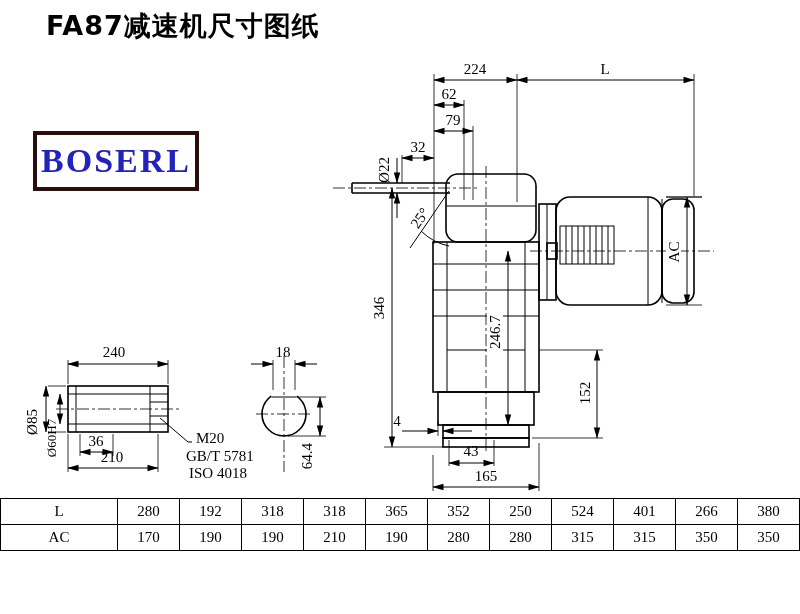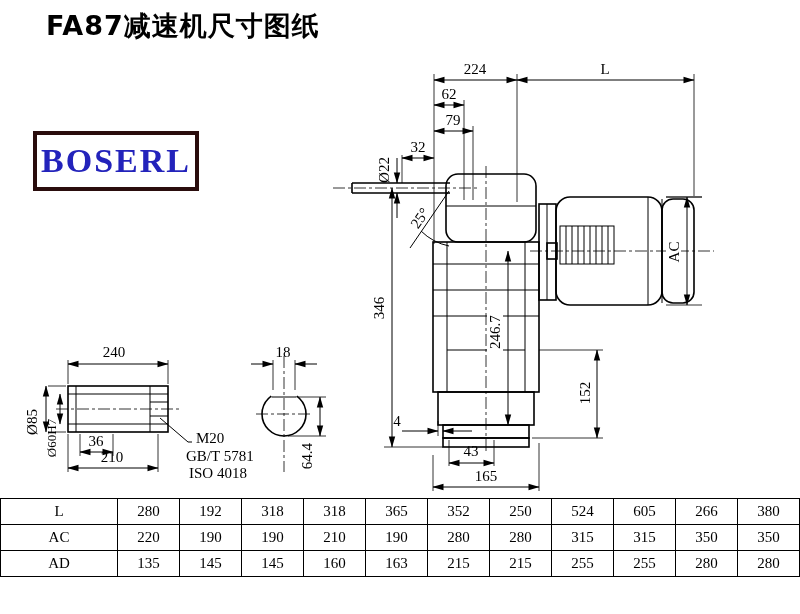--- a/index.html
+++ b/index.html
@@ -170,49 +170,35 @@
       <tr class="dr">
         <td class="c0">L</td>
         <td>280</td>
         <td>192</td>
         <td>318</td>
         <td>318</td>
         <td>365</td>
         <td>352</td>
         <td>250</td>
         <td>524</td>
-        <td>605</td>
+        <td>401</td>
         <td>266</td>
         <td>380</td>
       </tr>
       <tr class="dr">
         <td class="c0">AC</td>
-        <td>220</td>
+        <td>170</td>
         <td>190</td>
         <td>190</td>
         <td>210</td>
         <td>190</td>
         <td>280</td>
         <td>280</td>
         <td>315</td>
         <td>315</td>
         <td>350</td>
         <td>350</td>
       </tr>
-      <tr class="dr">
-        <td class="c0">AD</td>
-        <td>135</td>
-        <td>145</td>
-        <td>145</td>
-        <td>160</td>
-        <td>163</td>
-        <td>215</td>
-        <td>215</td>
-        <td>255</td>
-        <td>255</td>
-        <td>280</td>
-        <td>280</td>
-      </tr>
     </tbody>
       </table>
   </div>
 
 </div>
 
 </body></html>

